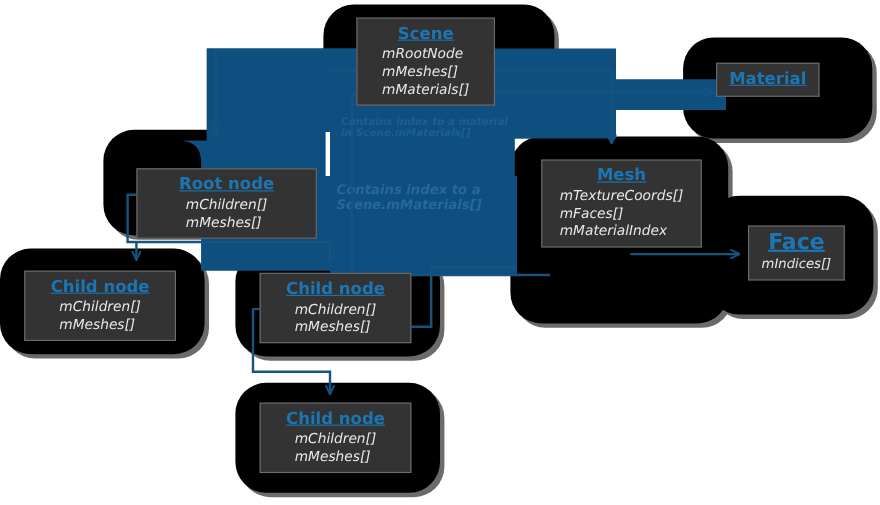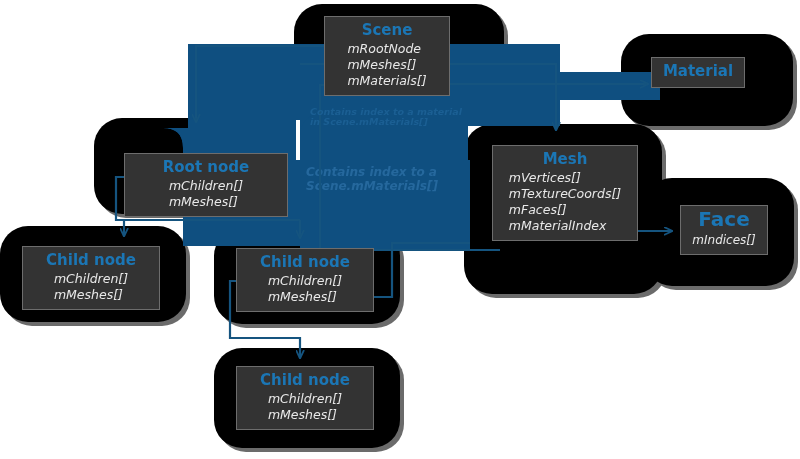--- a/index.html
+++ b/index.html
@@ -6,21 +6,21 @@
   body{width:800px;height:459px;overflow:hidden;
        font-family:"DejaVu Sans","Liberation Sans",sans-serif;}
   #stage{position:relative;width:800px;height:459px;}
   #stage svg.layer{position:absolute;left:0;top:0;width:800px;height:459px;}
   #svg-bg{z-index:1;}
   #svg-lines{z-index:3;}
 
   .node{position:absolute;z-index:4;background:#333333;border:1px solid #6d6d6d;
         box-sizing:border-box;text-align:center;padding:4px 8px 6px 8px;}
   .node .title{color:#1b76b5;font-weight:bold;font-size:15px;line-height:19px;
-        white-space:nowrap;}
+        text-decoration:underline;white-space:nowrap;}
   .node .fields{margin-top:1px;text-align:left;display:inline-block;}
   .node .f{color:#e8e8e8;font-weight:normal;font-style:italic;font-size:12.5px;
         line-height:16px;white-space:nowrap;}
   .node.small .title{font-size:20px;}
   .node.small .f{font-size:12px;line-height:15px;}
 
   .note{position:absolute;z-index:4;color:#1b5f93;font-weight:bold;font-style:italic;
         font-size:9.5px;line-height:11px;white-space:nowrap;}
   .ghost{position:absolute;z-index:2;color:#2a6da3;font-weight:bold;font-style:italic;
         font-size:12px;line-height:13px;white-space:nowrap;opacity:.85;}
@@ -120,21 +120,20 @@
     <div class="title">Root node</div>
     <div class="fields">
       <div class="f">mChildren[]</div>
       <div class="f">mMeshes[]</div>
     </div>
   </div>
 
   <div class="node" style="left:492px;top:145px;width:146px;">
     <div class="title">Mesh</div>
     <div class="fields">
-      <div class="f">mVertices[]</div>
       <div class="f">mTextureCoords[]</div>
       <div class="f">mFaces[]</div>
       <div class="f">mMaterialIndex</div>
     </div>
   </div>
 
   <div class="node small" style="left:680px;top:205px;width:88px;">
     <div class="title">Face</div>
     <div class="fields">
       <div class="f">mIndices[]</div>

